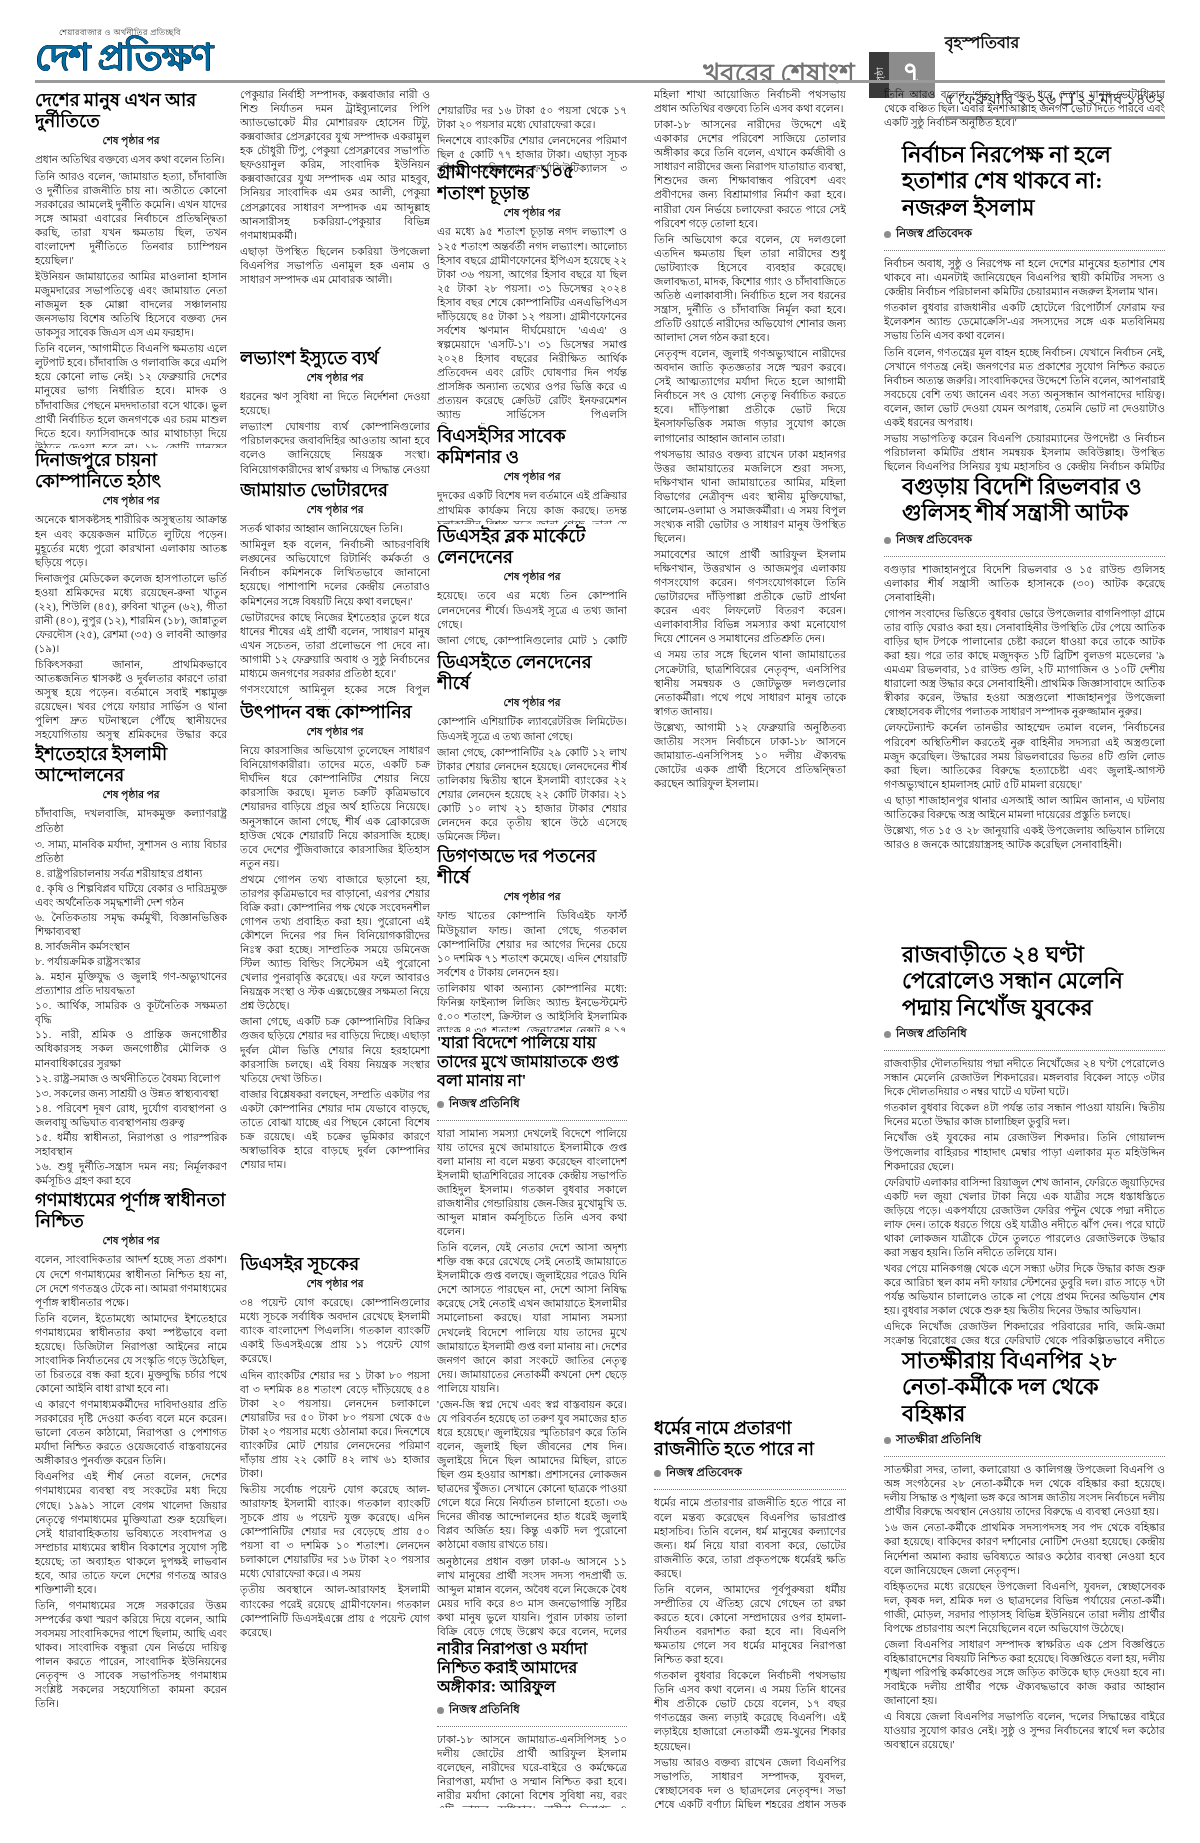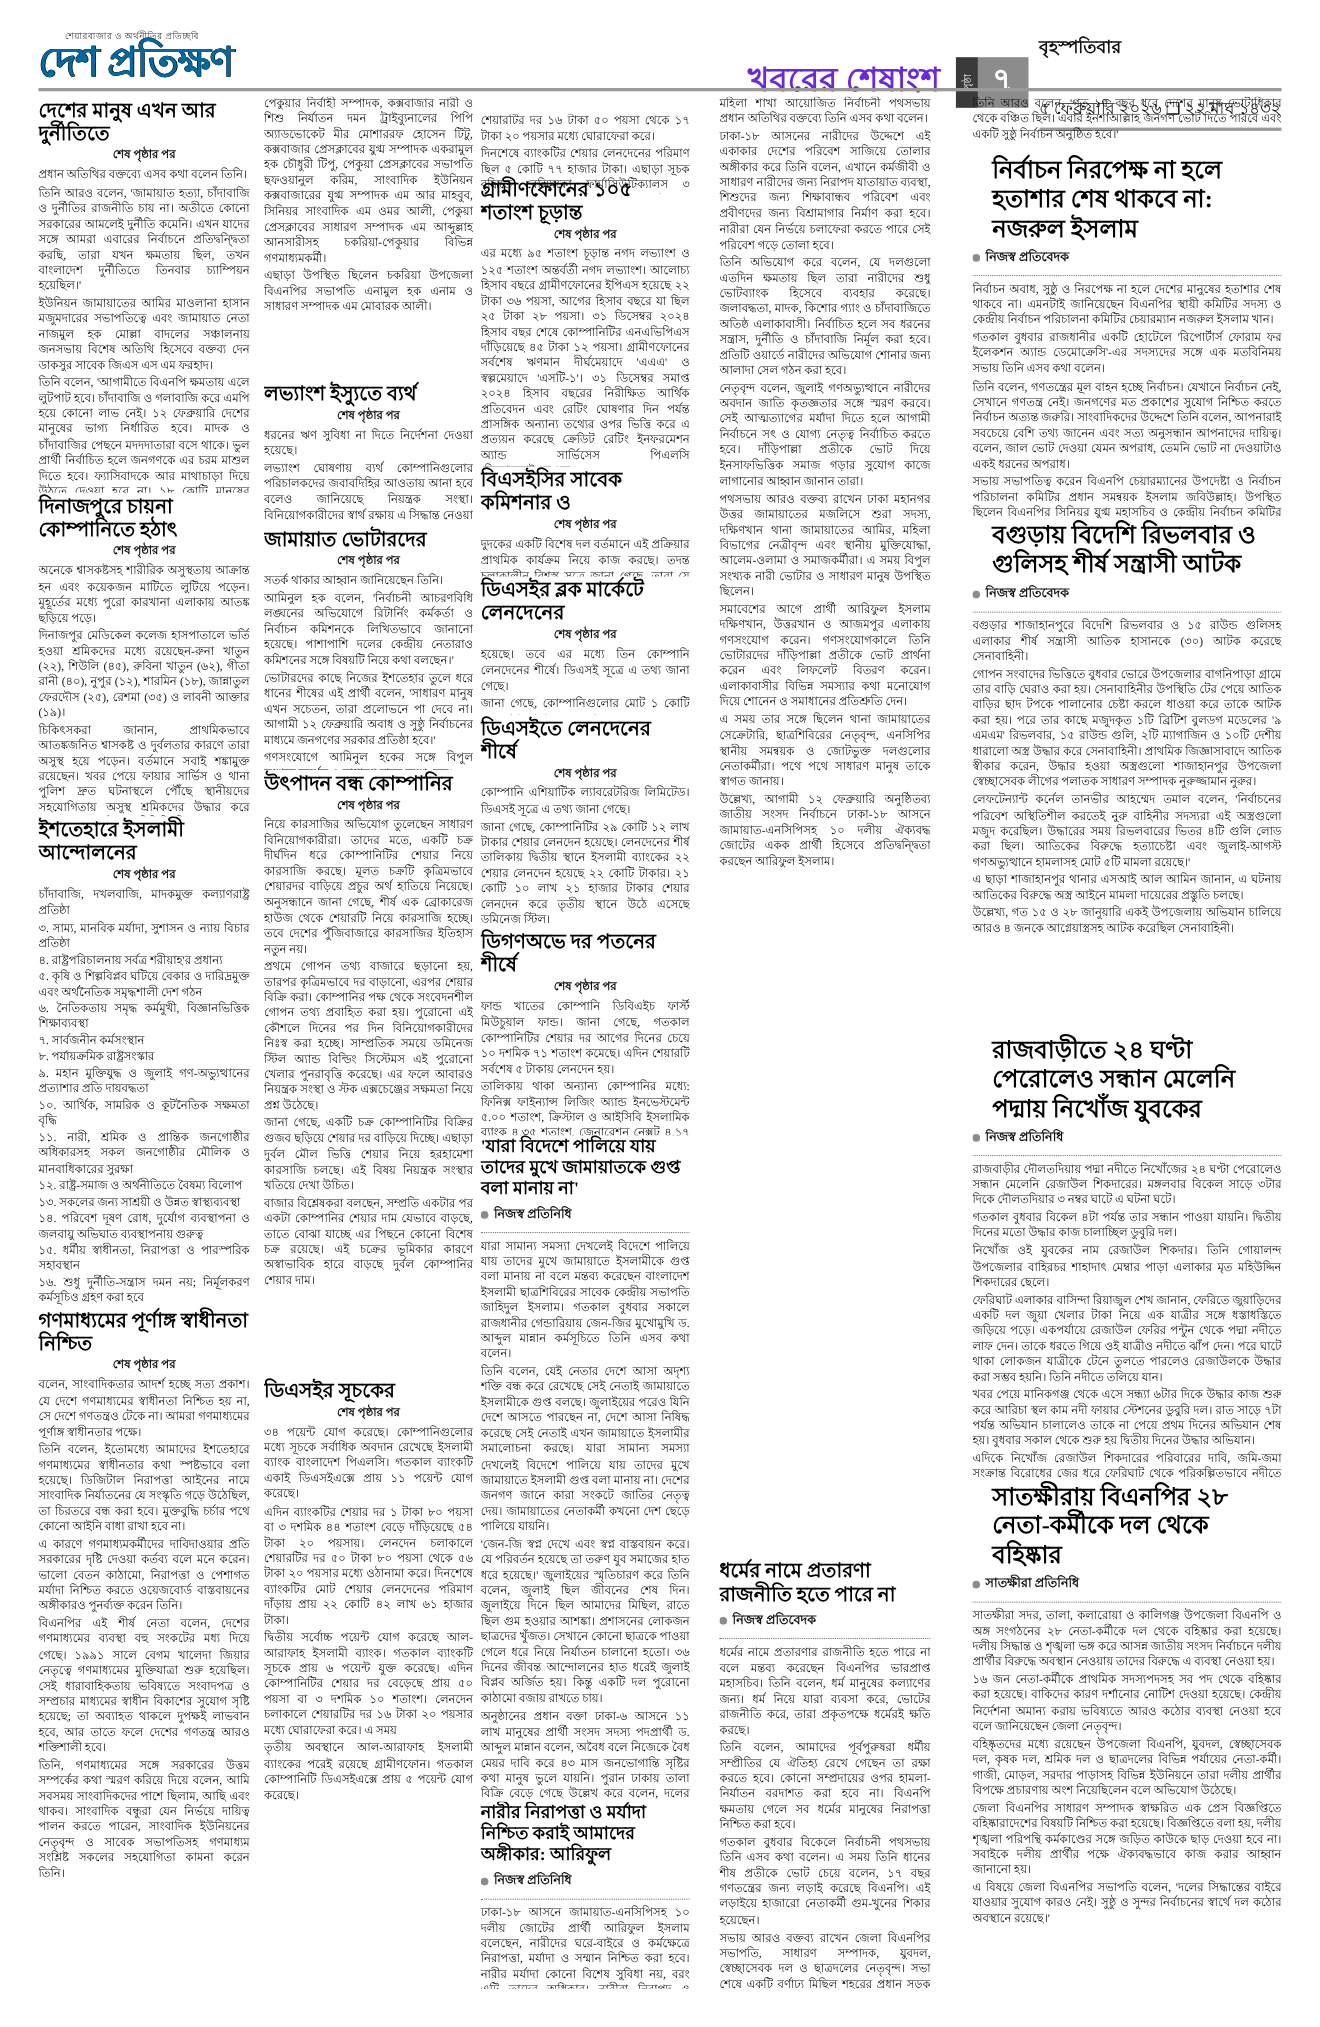--- a/index.html
+++ b/index.html
@@ -4,21 +4,21 @@
 <style>
   html,body{margin:0;padding:0;background:#e8e8e8;}
   .page{position:relative;width:1200px;height:1843px;background:#ffffff;margin:0 auto;
         font-family:"Liberation Serif","DejaVu Serif",serif;color:#111;overflow:hidden;}
   
   .masthead{position:absolute;left:35px;top:26px;width:300px;}
   .tagline{font-size:8px;color:#333;margin-left:24px;letter-spacing:.5px;}
   .logo{font-size:37px;font-weight:900;line-height:1.05;letter-spacing:-1px;color:#0369a1;
         text-shadow:.6px 0 #000, -.4px 0 #000;}
   .hdr-right{position:absolute;right:35px;top:30px;display:flex;align-items:center;gap:10px;}
-  .section-title{font-size:30px;font-weight:800;color:#6d28d9;white-space:nowrap;margin-right:4px;text-align:right;}
+  .section-title{font-size:26px;font-weight:800;color:#737373;white-space:nowrap;margin-right:4px;text-align:right;}
   .pagebox{display:flex;align-items:stretch;height:46px;}
   .pageword{background:#3a3a3a;color:#fff;font-size:9px;width:20px;display:flex;align-items:center;justify-content:center;
             writing-mode:vertical-rl;transform:rotate(180deg);}
   .pagenum{background:#8c8c8c;color:#fff;font-size:30px;font-weight:800;width:46px;display:flex;align-items:center;justify-content:center;}
   .dateblock{display:flex;flex-direction:column;justify-content:center;gap:28px;}
   .weekday{font-size:16px;font-weight:800;}
   .dateline{font-size:15px;margin-top:2px;border-bottom:3px solid #9a9a9a;padding-bottom:4px;}
   .hdr-rule{position:absolute;left:35px;right:35px;top:80px;height:3px;background:#9a9a9a;}
   
   .blk{position:absolute;overflow:hidden;}
@@ -73,21 +73,21 @@
       </div>
       <div class="blk" style="left: 35px; top: 742px; width: 192px; height: 446px;">
         <h2 class="hl">ইশতেহারে ইসলামী আন্দোলনের</h2>
         <div class="jump">শেষ পৃষ্ঠার পর</div>
         <p>চাঁদাবাজি, দখলবাজি, মাদকমুক্ত কল্যাণরাষ্ট্র প্রতিষ্ঠা</p>
         <ol>
           <li>৩.  সাম্য, মানবিক মর্যাদা, সুশাসন ও ন্যায় বিচার প্রতিষ্ঠা</li>
           <li>৪.  রাষ্ট্রপরিচালনায় সর্বত্র শরীয়াহ'র প্রধান্য</li>
           <li>৫.  কৃষি ও শিল্পবিপ্লব ঘটিয়ে বেকার ও দারিদ্রমুক্ত এবং অর্থনৈতিক সমৃদ্ধশালী দেশ গঠন</li>
           <li>৬.  নৈতিকতায় সমৃদ্ধ কর্মমুখী, বিজ্ঞানভিত্তিক শিক্ষাব্যবস্থা</li>
-          <li>৭.  সার্বজনীন কর্মসংস্থান</li>
+          <li>8.  সার্বজনীন কর্মসংস্থান</li>
           <li>৮.  পর্যায়ক্রমিক রাষ্ট্রসংস্কার</li>
           <li>৯.  মহান মুক্তিযুদ্ধ ও জুলাই গণ-অভ্যুত্থানের প্রত্যাশার প্রতি দায়বদ্ধতা</li>
           <li>১০.  আর্থিক, সামরিক ও কূটনৈতিক সক্ষমতা বৃদ্ধি</li>
           <li>১১.  নারী, শ্রমিক ও প্রান্তিক জনগোষ্ঠীর অধিকারসহ সকল জনগোষ্ঠীর মৌলিক ও মানবাধিকারের সুরক্ষা</li>
           <li>১২.  রাষ্ট্র-সমাজ ও অর্থনীতিতে বৈষম্য বিলোপ</li>
           <li>১৩.  সকলের জন্য সাশ্রয়ী ও উন্নত স্বাস্থ্যব্যবস্থা</li>
           <li>১৪.  পরিবেশ দূষণ রোধ, দুর্যোগ ব্যবস্থাপনা ও জলবায়ু অভিঘাত ব্যবস্থাপনায় গুরুত্ব</li>
           <li>১৫.  ধর্মীয় স্বাধীনতা, নিরাপত্তা ও পারস্পরিক সহাবস্থান</li>
           <li>১৬.  শুধু দুর্নীতি-সন্ত্রাস দমন নয়; নির্মূলকরণ কর্মসূচিও গ্রহণ করা হবে</li>
         </ol>

